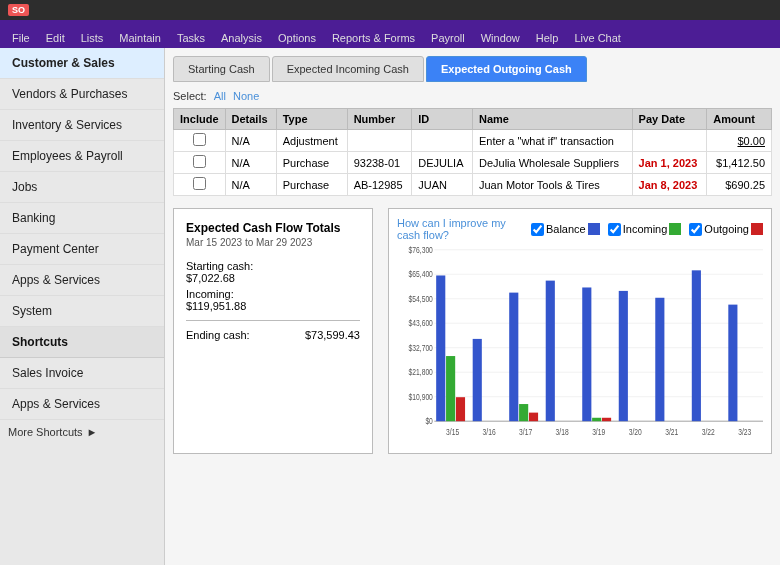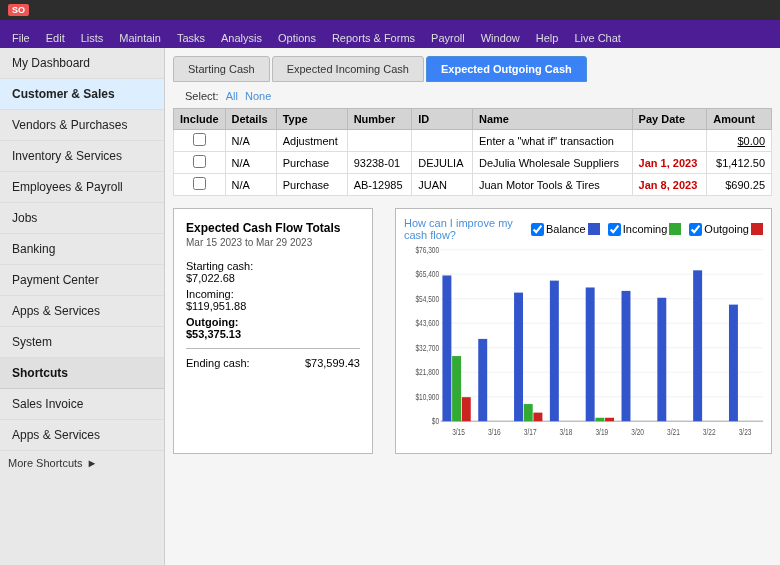--- a/index.html
+++ b/index.html
@@ -25,32 +25,32 @@
 
     
     .main { flex: 1; background: #f5f5f5; overflow-y: auto; padding: 8px; }
 
     
     .tabs { display: flex; margin-bottom: 8px; }
     .tab { padding: 6px 14px; border: 1px solid #bbb; background: #e0e0e0; cursor: pointer; font-size: 11px; color: #333; margin-right: 2px; border-radius: 3px 3px 0 0; }
     .tab.active { background: #3b82f6; color: white; border-color: #4a90d9; font-weight: bold; }
 
     
-    .select-row { font-size: 11px; margin-bottom: 6px; color: #333; margin-left: 12px; }
+    .select-row { font-size: 11px; margin-bottom: 6px; color: #333; }
     .select-row a { color: #4a90d9; text-decoration: none; margin-left: 4px; }
 
     
     .data-table { width: 100%; border-collapse: collapse; background: white; border: 1px solid #bbb; font-size: 11px; margin-bottom: 10px; }
     .data-table th { background: #d4d4d4; padding: 4px 6px; border: 1px solid #bbb; text-align: left; font-weight: bold; }
     .data-table td { padding: 3px 6px; border: 1px solid #ddd; vertical-align: middle; }
     .checkbox-cell { text-align: center; width: 30px; }
     .red-date { color: #cc0000; font-weight: bold; }
 
     
-    .bottom-section { display: flex; gap: 22px; margin-top: 12px; }
+    .bottom-section { display: flex; gap: 15px; margin-top: 12px; }
 
     
     .totals-box { background: white; border: 1px solid #bbb; padding: 12px; width: 200px; flex-shrink: 0; }
     .totals-title { font-weight: bold; font-size: 12px; margin-bottom: 2px; }
     .totals-date { font-size: 10px; color: #555; margin-bottom: 10px; }
     .totals-row { display: flex; justify-content: space-between; font-size: 11px; padding: 2px 0; flex-direction: column; }
     .totals-row.bold { font-weight: bold; }
     .totals-divider { border-top: 1px solid #bbb; margin: 6px 0; }
     .totals-ending { display: flex; justify-content: space-between; font-size: 11px; padding: 2px 0; }
 
@@ -84,21 +84,20 @@
   <span class="menu-item">Reports &amp; Forms</span>
   <span class="menu-item">Payroll</span>
   <span class="menu-item">Window</span>
   <span class="menu-item">Help</span>
   <span class="menu-item">Live Chat</span>
 </div>
 
 <div class="layout">
 
   <div class="sidebar">
-    <div class="sidebar-item">My Dashboard</div>
     <div class="sidebar-item active">Customer &amp; Sales</div>
     <div class="sidebar-item">Vendors &amp; Purchases</div>
     <div class="sidebar-item">Inventory &amp; Services</div>
     <div class="sidebar-item">Employees &amp; Payroll</div>
     <div class="sidebar-item">Jobs</div>
     <div class="sidebar-item">Banking</div>
     <div class="sidebar-item">Payment Center</div>
     <div class="sidebar-item">Apps &amp; Services</div>
     <div class="sidebar-item">System</div>
     <div class="sidebar-section-header">Shortcuts</div>
@@ -183,24 +182,20 @@
         <div class="totals-title">Expected Cash Flow Totals</div>
         <div class="totals-date">Mar 15 2023 to Mar 29 2023</div>
         <div class="totals-row">
           <span>Starting cash:</span>
           <span>$7,022.68</span>
         </div>
         <div class="totals-row">
           <span>Incoming:</span>
           <span>$119,951.88</span>
         </div>
-        <div class="totals-row bold">
-          <span>Outgoing:</span>
-          <span>$53,375.13</span>
-        </div>
         <div class="totals-divider"></div>
         <div class="totals-ending">
           <span>Ending cash:</span>
           <span>$73,599.43</span>
         </div>
       </div>
 
       <div class="chart-area">
         <div class="chart-header">
           <a href="#" class="chart-link">How can I improve my cash flow?</a>

